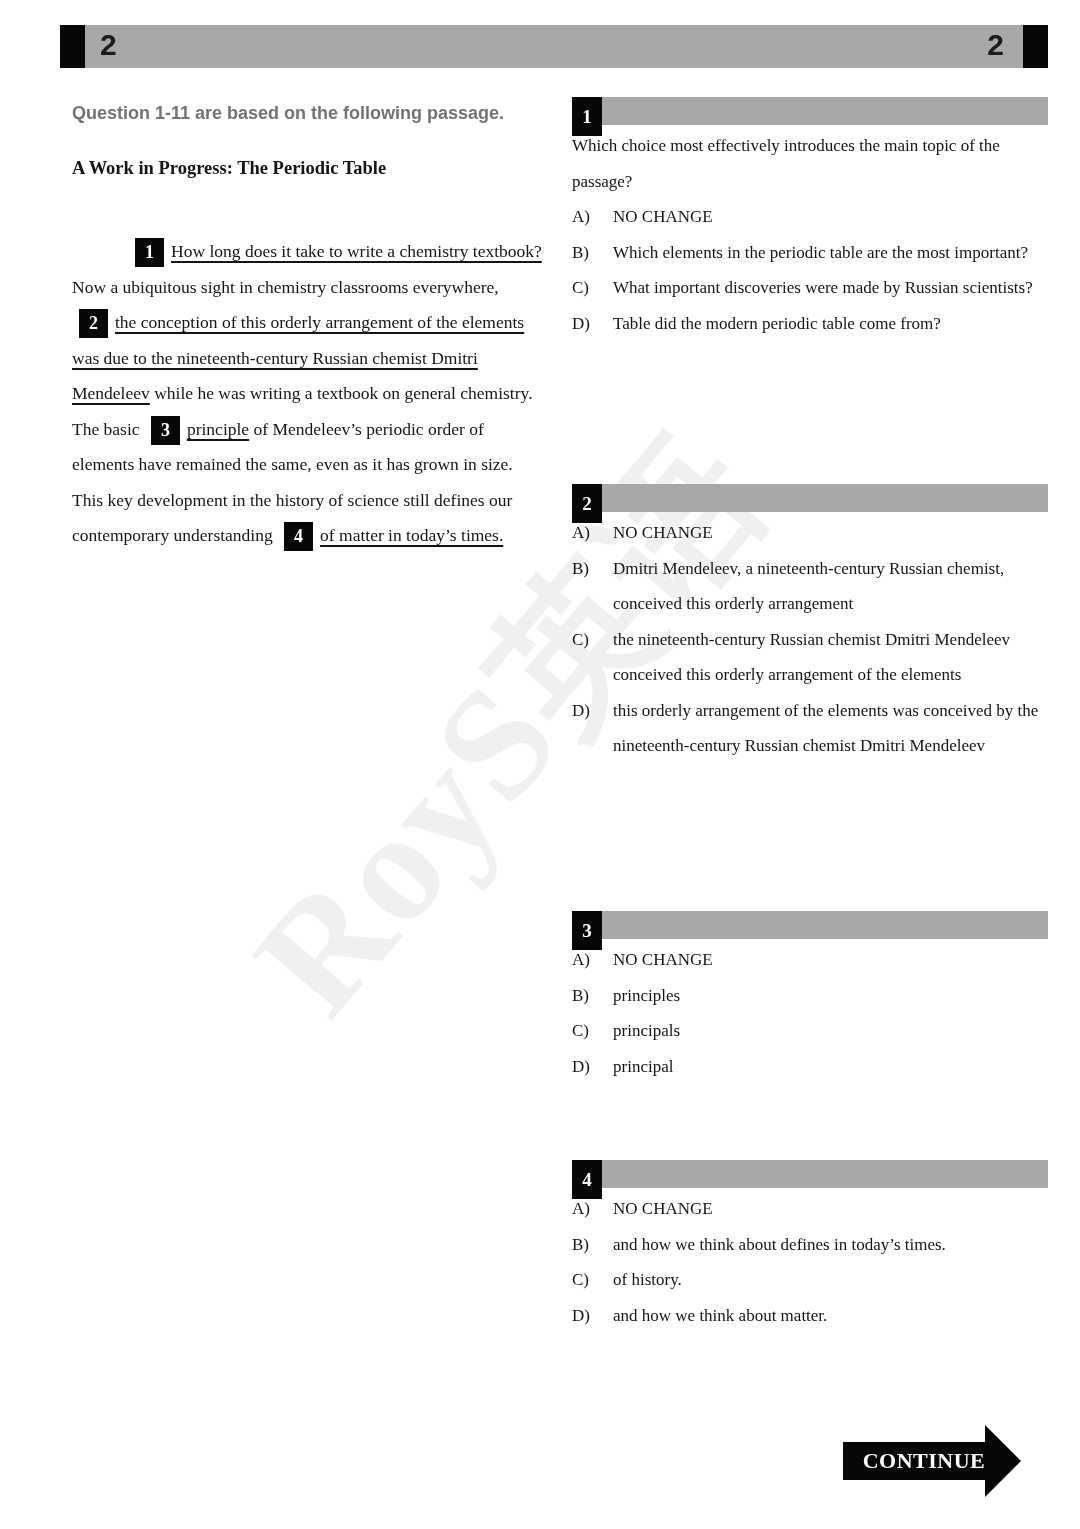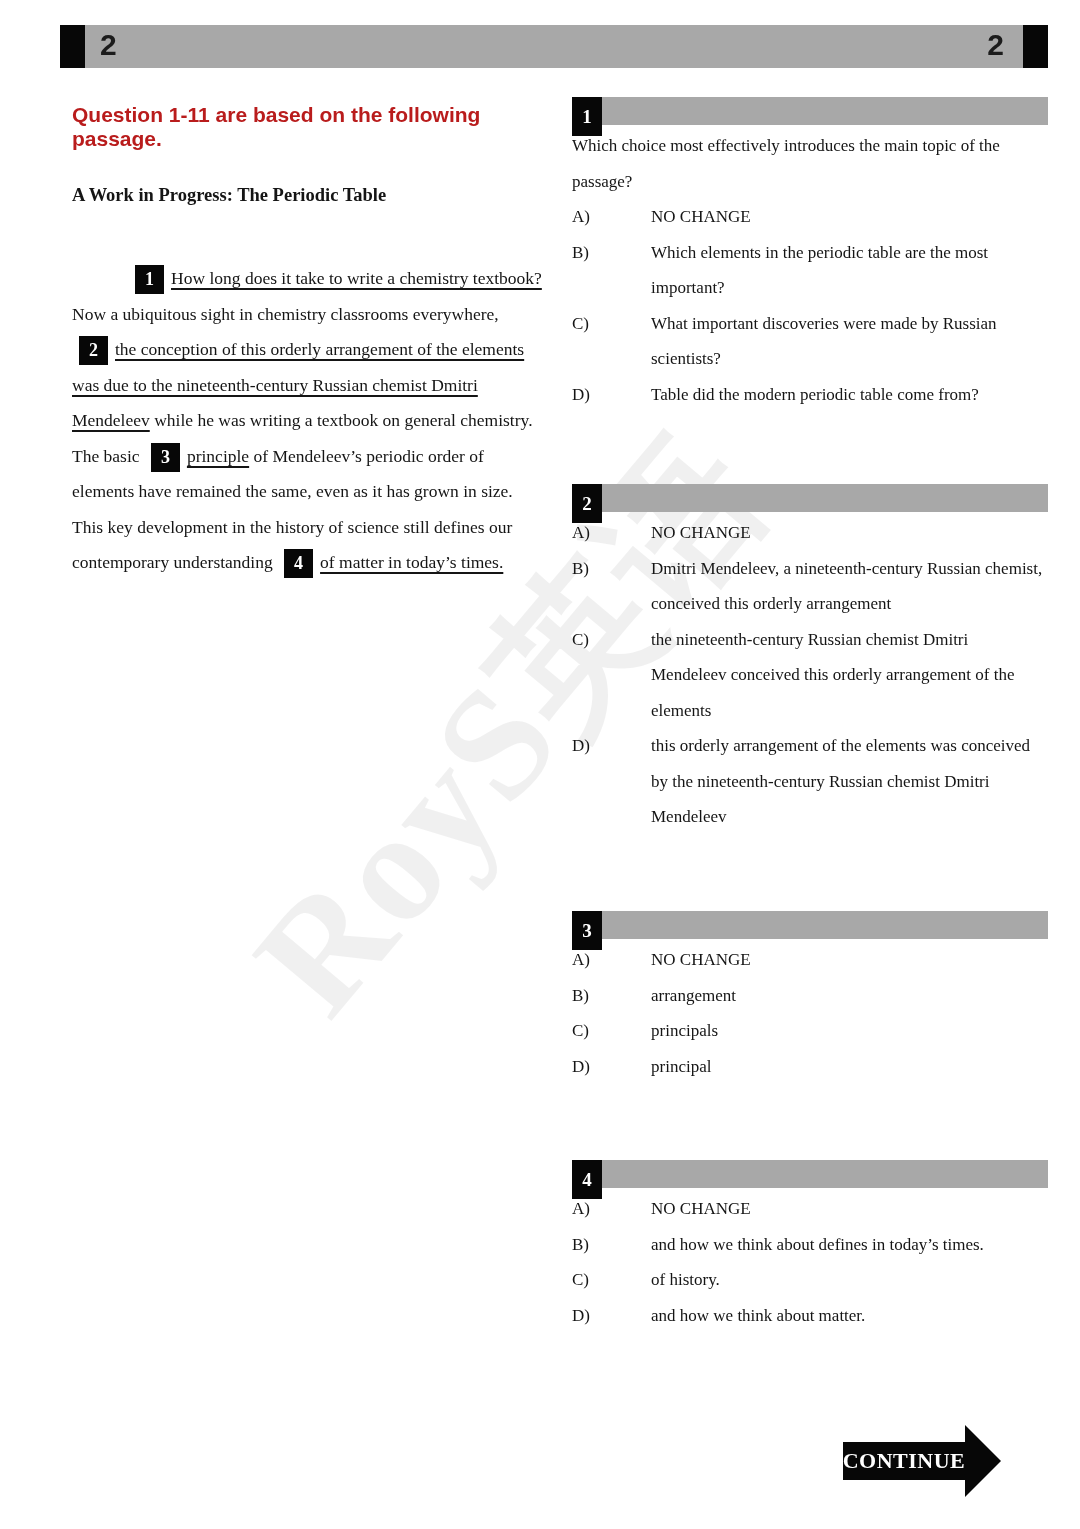--- a/index.html
+++ b/index.html
@@ -16,46 +16,46 @@
   .header-num.left{left:40px;}
   .header-num.right{right:44px;}
 
   
   .watermark{position:absolute;left:40px;top:620px;width:940px;text-align:center;
              transform:rotate(-50deg);font-size:158px;font-weight:700;letter-spacing:2px;
              color:#000;opacity:0.055;pointer-events:none;white-space:nowrap;}
 
   
   .left-col{position:absolute;left:72px;top:103px;width:470px;}
-  .instructions{font-family:"Liberation Sans",sans-serif;font-weight:700;font-size:21px;
-                color:#b91c1c;margin:0 0 0 0;}
+  .instructions{font-family:"Liberation Sans",sans-serif;font-weight:700;font-size:18px;
+                color:#737373;margin:0 0 0 0;}
   .passage-title{font-weight:700;font-size:18.5px;margin-top:34px;}
   .passage-body{margin-top:55px;font-size:17.5px;line-height:35.5px;text-indent:56px;}
   .u{text-decoration:underline;text-decoration-thickness:1.5px;text-underline-offset:4px;}
   .marker-box{display:inline-flex;align-items:center;justify-content:center;
               width:29px;height:29px;background:#070707;color:#fff;font-weight:700;
               font-size:18px;vertical-align:middle;margin:0 7px;text-indent:0;}
 
   
   .q-block{position:absolute;left:572px;width:476px;}
   .q-bar{position:relative;height:28px;background:#a8a8a8;}
   .q-num-box{position:absolute;left:0;top:0;width:30px;height:39px;background:#070707;
              color:#fff;display:flex;align-items:center;justify-content:center;
              font-weight:700;font-size:19px;z-index:2;}
   .q-content{margin-top:3px;font-size:17px;line-height:35.5px;}
   .stem{margin:0;}
   .choice{display:flex;}
   .choice-label{flex:none;width:41px;}
-  .choice-text{flex:1;margin-left:38px;}
+  .choice-text{flex:1;}
 
   
   .continue-wrap{position:absolute;left:843px;top:1425px;display:flex;align-items:center;}
   .continue-rect{width:122px;height:38px;background:#070707;display:flex;align-items:center;
                  justify-content:center;color:#fff;font-weight:700;font-size:22px;
-                 letter-spacing:0.5px;}
+                 letter-spacing:0.5px;padding-left:20px;}
   .continue-head{width:0;height:0;border-top:36px solid transparent;
                  border-bottom:36px solid transparent;border-left:36px solid #070707;}
 </style>
 </head>
 <body>
 
 <div class="page">
 
   <div class="header-bar">
     <div class="endcap left"></div>
@@ -129,21 +129,21 @@
     <div class="q-bar">
       <div class="q-num-box">3</div>
     </div>
     <div class="q-content">
       <div class="choice">
         <span class="choice-label">A)</span>
         <span class="choice-text">NO CHANGE</span>
       </div>
       <div class="choice">
         <span class="choice-label">B)</span>
-        <span class="choice-text">arrangement</span>
+        <span class="choice-text">principles</span>
       </div>
       <div class="choice">
         <span class="choice-label">C)</span>
         <span class="choice-text">principals</span>
       </div>
       <div class="choice">
         <span class="choice-label">D)</span>
         <span class="choice-text">principal</span>
       </div>
     </div>

